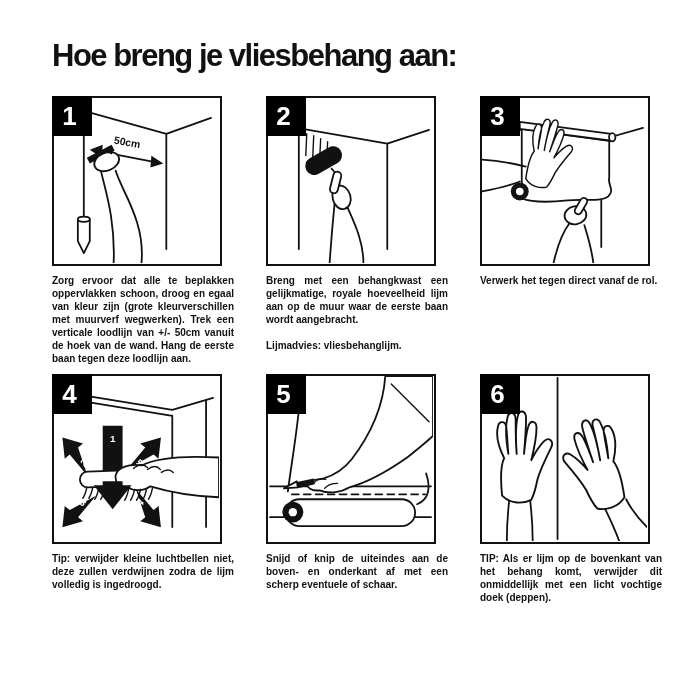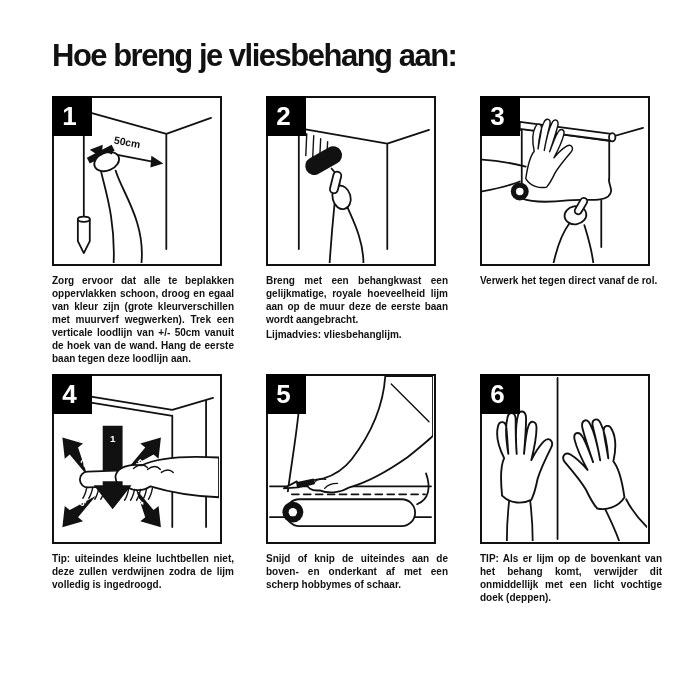--- a/index.html
+++ b/index.html
@@ -19,21 +19,21 @@
   .step-card{position:absolute;width:182px;}
   .panel{position:relative;width:170px;height:170px;border:2.5px solid var(--ink);
     background:var(--paper);}
   .panel svg{position:absolute;left:0;top:0;width:165px;height:165px;display:block;}
   .badge{position:absolute;left:-2.5px;top:-2.5px;width:40px;height:40px;
     background:var(--badge-bg);display:flex;align-items:center;justify-content:center;z-index:2;}
   .badge span{color:var(--badge-text);font-size:26px;font-weight:bold;line-height:1;
     padding-right:4px;}
   .caption{position:absolute;left:0;top:178px;width:182px;font-size:10px;font-weight:bold;
     line-height:13px;text-align:justify;color:var(--ink);letter-spacing:0;}
-  .caption p+p{margin-top:2px;}
+  .caption p+p{margin-top:13px;}
   .caption.tight p+p{margin-top:0;}
 
   
   .ln{stroke:var(--ink);stroke-width:1.8;fill:none;stroke-linecap:round;stroke-linejoin:round;}
   .thin{stroke-width:1.4;}
   .wfill{fill:#ffffff;stroke:var(--ink);stroke-width:1.8;stroke-linecap:round;stroke-linejoin:round;}
   .fill{fill:var(--ink);stroke:none;}
   .dash{stroke-dasharray:7 5;}
   .num{font-family:"Liberation Sans",sans-serif;font-size:10px;font-weight:bold;
     fill:#ffffff;text-anchor:middle;}
@@ -84,21 +84,21 @@
         <path class="ln" d="M6,26 L120,46 M120,46 L162,32 M120,46 V152 M31,31 V152"></path>
         <path class="ln thin" d="M39,36 L38,58 M46,38 L45,60 M53,41 L52,61 M60,44 L59,62"></path>
         <rect class="fill" x="36" y="54" width="40" height="18" rx="9" transform="rotate(-30 56 63)"></rect>
         <path class="ln" d="M64,71 C70,77 72,82 72,89"></path>
         <path class="ln" d="M62,166 C64,136 66,116 67,106 M96,166 C96,142 84,120 80,110"></path>
         <ellipse class="wfill" cx="74" cy="100" rx="9" ry="12" transform="rotate(-15 74 100)"></ellipse>
         <rect class="wfill" x="64" y="74" width="8" height="22" rx="4" transform="rotate(14 68 85)"></rect>
       </svg>
     </div>
     <div class="caption">
-      <p>Breng met een behangkwast een gelijkmatige, royale hoeveelheid lijm aan op de muur deze de eerste baan wordt aangebracht.</p>
+      <p>Breng met een behangkwast een gelijkmatige, royale hoeveelheid lijm aan op de muur waar de eerste baan wordt aangebracht.</p>
       <p>Lijmadvies: vliesbehanglijm.</p>
     </div>
   </div>
 
   <div class="step-card pos-3">
     <div class="panel">
       <div class="badge">
         <span>3</span>
       </div>
       <svg viewBox="0 0 166 166">
@@ -148,21 +148,21 @@
           <path class="fill" d="M-5.5,0 L-5.5,-28 L-12,-28 L0,-46 L12,-28 L5.5,-28 Z"></path>
           <text class="num" transform="translate(0,-13) rotate(180)" y="4">3</text>
         </g>
         <g transform="translate(78,117) rotate(140)">
           <path class="fill" d="M-5.5,0 L-5.5,-28 L-12,-28 L0,-46 L12,-28 L5.5,-28 Z"></path>
           <text class="num" transform="translate(0,-13) rotate(180)" y="4">4</text>
         </g>
       </svg>
     </div>
     <div class="caption">
-      <p>Tip: uiteindes kleine luchtbellen niet, deze zullen verdwijnen zodra de lijm volledig is ingedroogd.</p>
+      <p>Tip: verwijder kleine luchtbellen niet, deze zullen verdwijnen zodra de lijm volledig is ingedroogd.</p>
     </div>
   </div>
 
   <div class="step-card pos-5">
     <div class="panel">
       <div class="badge">
         <span>5</span>
       </div>
       <svg viewBox="0 0 166 166">
         <path class="ln" d="M2,111 H164 M2,142 H164"></path>
@@ -173,21 +173,21 @@
         <circle class="fill" cx="25" cy="137" r="10.5"></circle>
         <circle cx="25" cy="137" r="4.2" fill="#ffffff"></circle>
         <path class="wfill" d="M118,0 C116,30 104,58 84,84 C76,94 66,100 56,103 C48,105 42,104 40,108 C38,112 44,116 52,115 C62,119 74,117 82,112 C100,107 120,96 140,82 C150,74 160,66 166,60 L166,0 Z"></path>
         <path class="ln thin" d="M124,8 L162,46"></path>
         <path class="ln thin" d="M58,104 q-8,-2 -12,4 M70,108 q-9,0 -13,5"></path>
         <polygon class="fill" points="28,107 46,103 47,109 30,113"></polygon>
         <polygon class="wfill" points="16,113 29,106 30,112"></polygon>
       </svg>
     </div>
     <div class="caption">
-      <p>Snijd of knip de uiteindes aan de boven- en onderkant af met een scherp hobbymes of schaar.</p>
+      <p>Snijd of knip de uiteindes aan de boven- en onderkant af met een scherp eventuele of schaar.</p>
     </div>
   </div>
 
   <div class="step-card pos-6">
     <div class="panel">
       <div class="badge">
         <span>6</span>
       </div>
       <svg viewBox="0 0 166 166">
         <path class="ln" d="M76,2 V164"></path>

